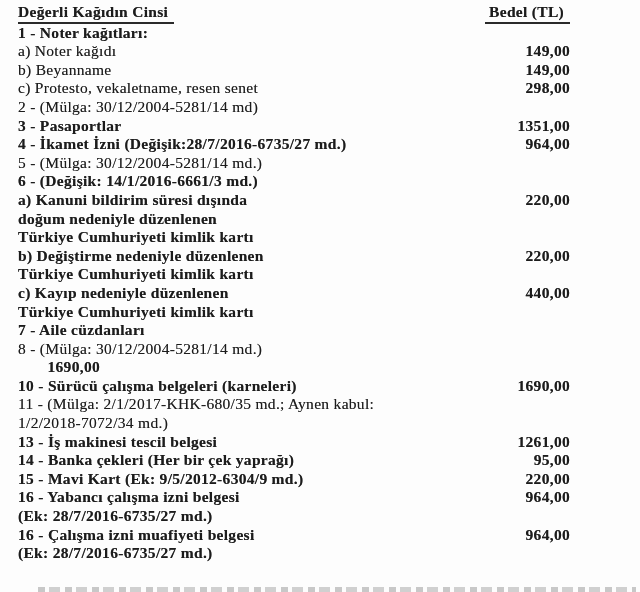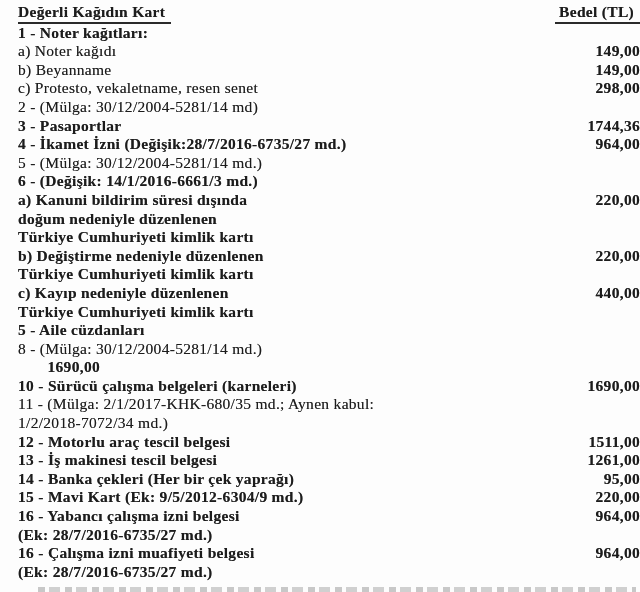--- a/index.html
+++ b/index.html
@@ -26,20 +26,21 @@
     font-size: 15.5px;
     letter-spacing: 0.3px;
     text-shadow: 0 0 0.6px rgba(30,30,30,0.55);
   }
   .row .label {
     margin-left: 18px;
     white-space: nowrap;
   }
   .row .value {
     width: 100px;
+    margin-right: 70px;
     text-align: right;
     font-weight: bold;
     white-space: nowrap;
   }
   .row.bold .label {
     font-weight: bold;
   }
   .header-row .label,
   .header-row .value {
     font-weight: bold;
@@ -67,21 +68,21 @@
     );
     filter: blur(0.6px);
   }
 </style>
 </head>
 <body>
 
 <div class="page">
 
   <div class="row header-row">
-    <span class="label">Değerli Kağıdın Kart</span>
+    <span class="label">Değerli Kağıdın Cinsi</span>
     <span class="value">Bedel (TL)</span>
   </div>
 
   <div id="rows">
       <div class="row bold">
         <span class="label">1 - Noter kağıtları:</span>
         <span class="value"></span>
       </div>
       <div class="row">
         <span class="label">a) Noter kağıdı</span>
@@ -94,21 +95,21 @@
       <div class="row">
         <span class="label">c) Protesto, vekaletname, resen senet</span>
         <span class="value">298,00</span>
       </div>
       <div class="row">
         <span class="label">2 - (Mülga: 30/12/2004-5281/14 md)</span>
         <span class="value"></span>
       </div>
       <div class="row bold">
         <span class="label">3 - Pasaportlar</span>
-        <span class="value">1744,36</span>
+        <span class="value">1351,00</span>
       </div>
       <div class="row bold">
         <span class="label">4 - İkamet İzni (Değişik:28/7/2016-6735/27 md.)</span>
         <span class="value">964,00</span>
       </div>
       <div class="row">
         <span class="label">5 - (Mülga: 30/12/2004-5281/14 md.)</span>
         <span class="value"></span>
       </div>
       <div class="row bold">
@@ -137,21 +138,21 @@
       </div>
       <div class="row bold">
         <span class="label">c) Kayıp nedeniyle düzenlenen</span>
         <span class="value">440,00</span>
       </div>
       <div class="row bold">
         <span class="label">Türkiye Cumhuriyeti kimlik kartı</span>
         <span class="value"></span>
       </div>
       <div class="row bold">
-        <span class="label">5 - Aile cüzdanları</span>
+        <span class="label">7 - Aile cüzdanları</span>
       </div>
       <div class="row">
         <span class="label">8 - (Mülga: 30/12/2004-5281/14 md.)</span>
         <span class="value"></span>
       </div>
       <div class="row bold">
         <span class="value">1690,00</span>
       </div>
       <div class="row bold">
         <span class="label">10 - Sürücü çalışma belgeleri (karneleri)</span>
@@ -159,24 +160,20 @@
       </div>
       <div class="row">
         <span class="label">11 - (Mülga: 2/1/2017-KHK-680/35 md.; Aynen kabul:</span>
         <span class="value"></span>
       </div>
       <div class="row">
         <span class="label">1/2/2018-7072/34 md.)</span>
         <span class="value"></span>
       </div>
       <div class="row bold">
-        <span class="label">12 - Motorlu araç tescil belgesi</span>
-        <span class="value">1511,00</span>
-      </div>
-      <div class="row bold">
         <span class="label">13 - İş makinesi tescil belgesi</span>
         <span class="value">1261,00</span>
       </div>
       <div class="row bold">
         <span class="label">14 - Banka çekleri (Her bir çek yaprağı)</span>
         <span class="value">95,00</span>
       </div>
       <div class="row bold">
         <span class="label">15 - Mavi Kart (Ek: 9/5/2012-6304/9 md.)</span>
         <span class="value">220,00</span>

